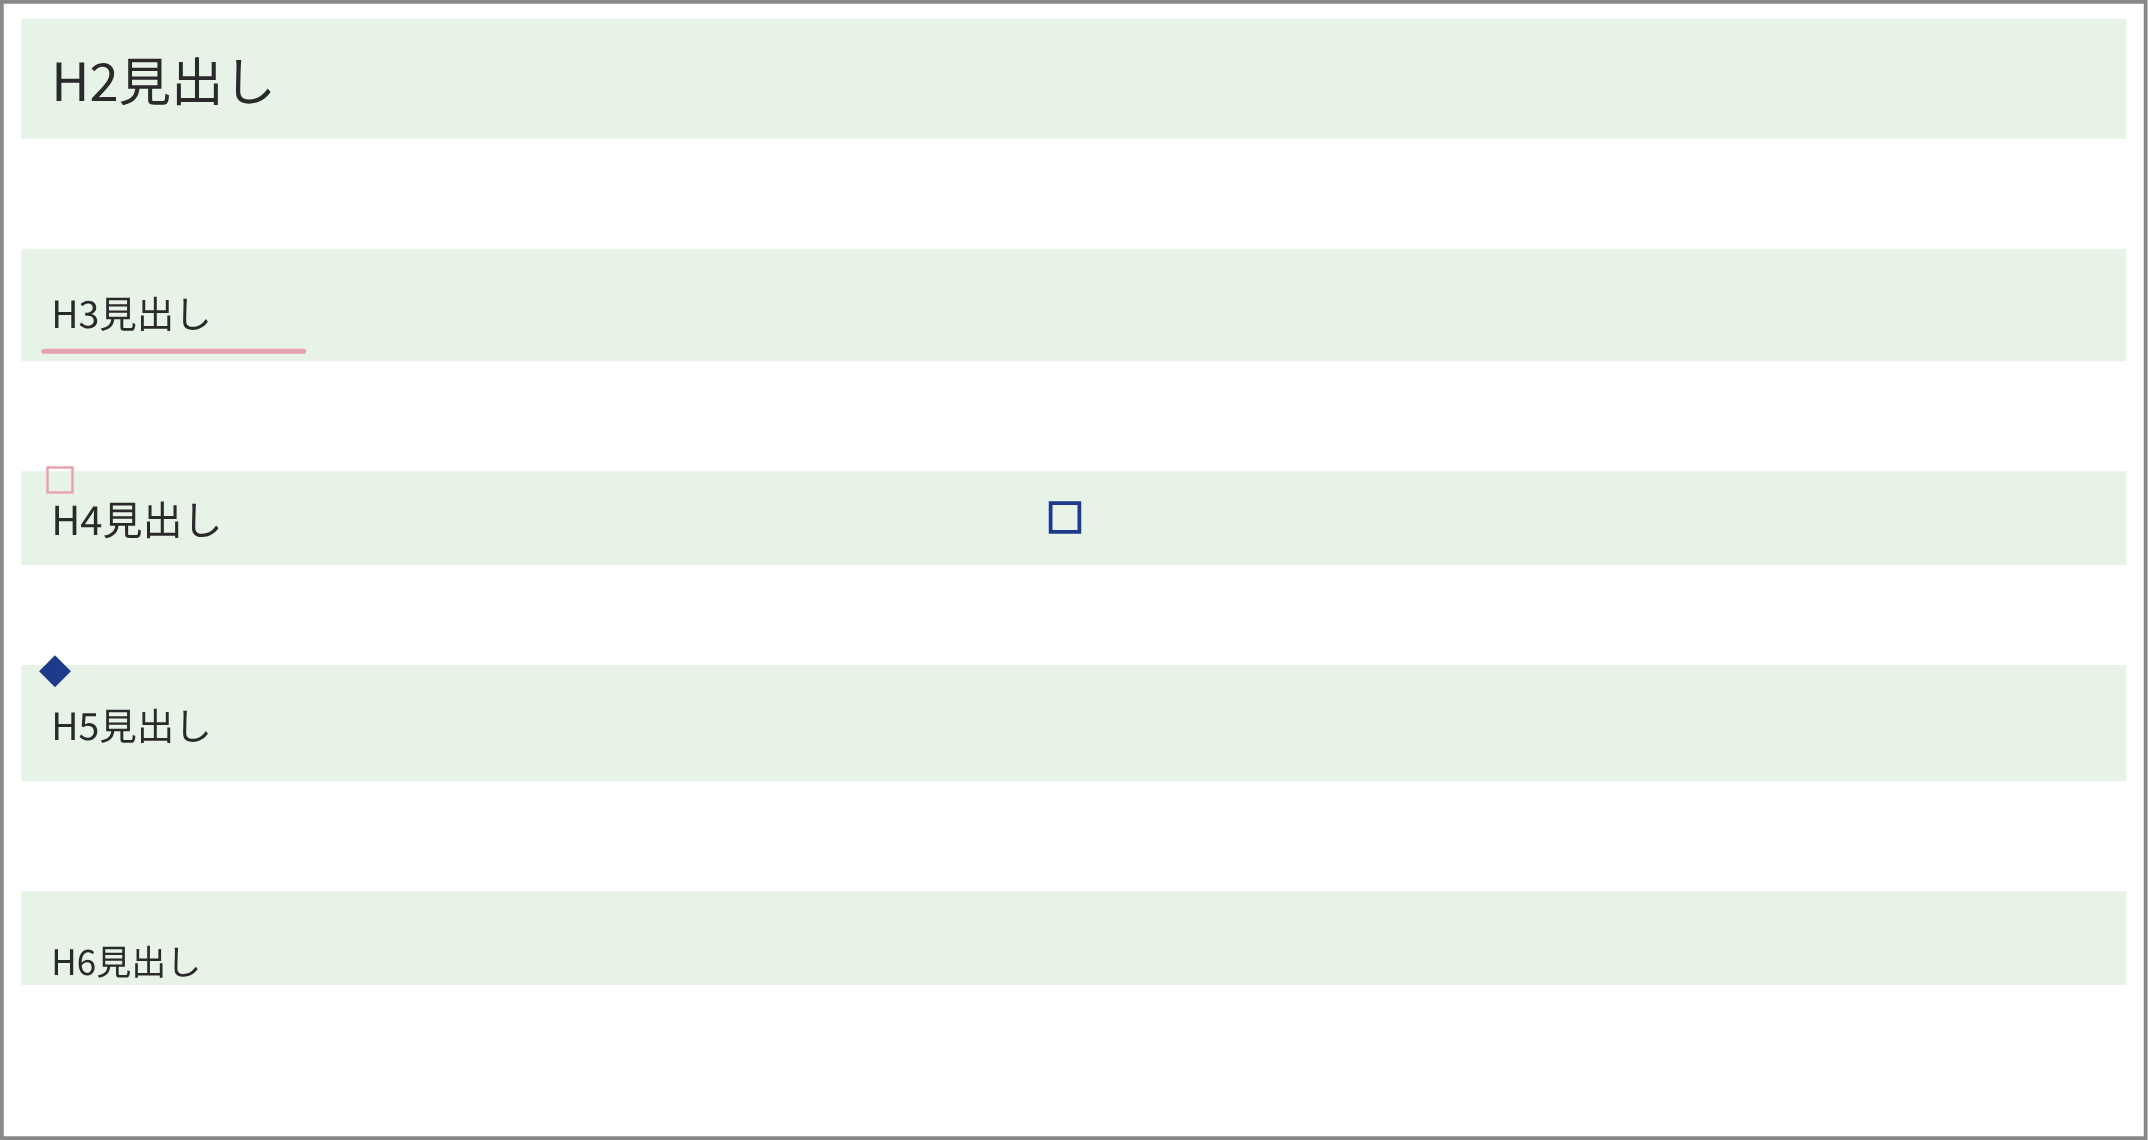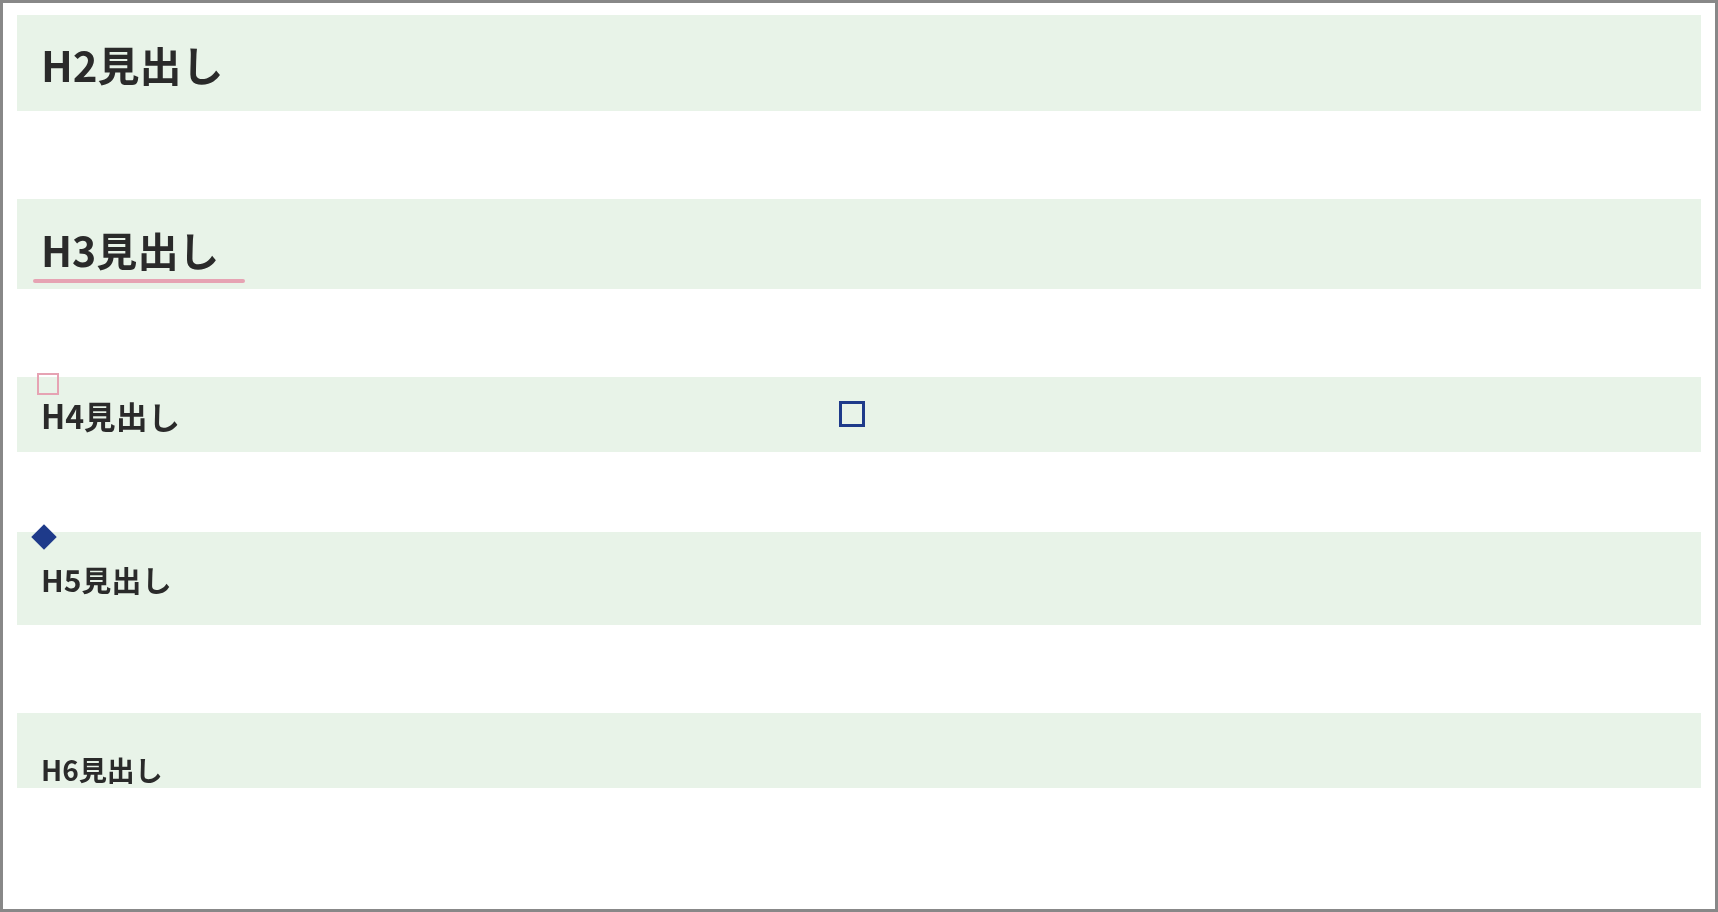--- a/index.html
+++ b/index.html
@@ -23,35 +23,35 @@
   .heading-block {
     background: #e8f3e8;
     width: 100%;
     padding: 20px 24px;
     position: relative;
     display: flex;
     align-items: center;
   }
   .heading-text {
     color: #2a2a2a;
-    font-weight: 700;
+    font-weight: 400;
   }
   .h2-block {
     height: 96px;
   }
   .h2-text {
     font-size: 42px;
   }
   .h3-block {
     height: 90px;
     padding-bottom: 10px;
     position: relative;
   }
   .h3-text {
-    font-size: 41px;
+    font-size: 30px;
   }
   .h3-underline {
     position: absolute;
     left: 16px;
     bottom: 6px;
     width: 212px;
     height: 4px;
     background: #e6a3b3;
     border-radius: 2px;
   }

